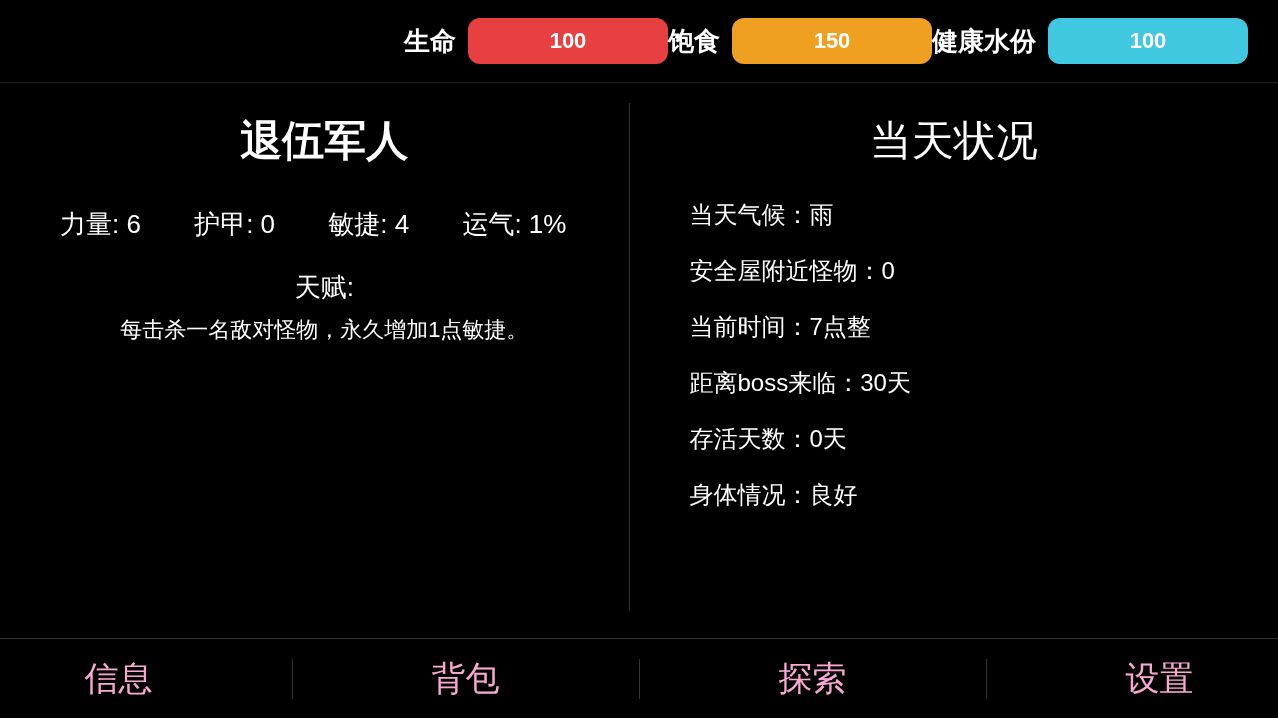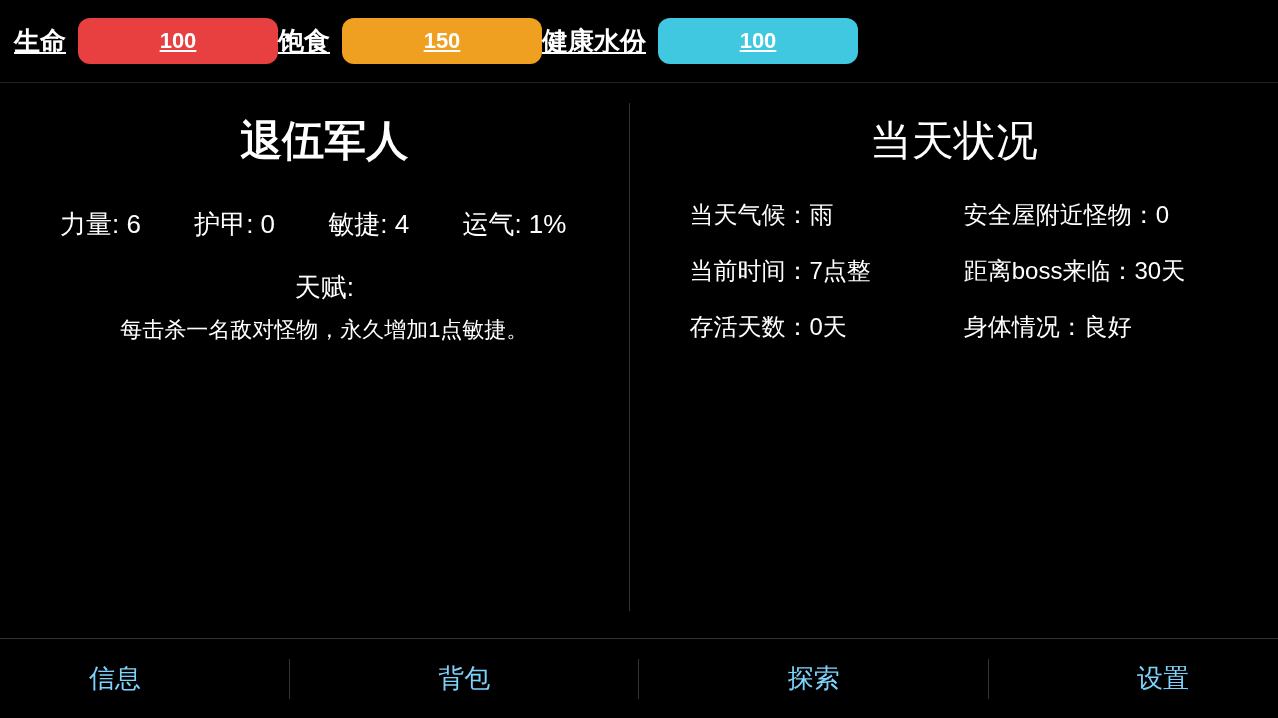--- a/index.html
+++ b/index.html
@@ -15,24 +15,23 @@
       height: 718px;
       font-family: "Microsoft YaHei", "PingFang SC", "SimHei", sans-serif;
       overflow: hidden;
       position: relative;
     }
 
     
     .status-bar {
       display: flex;
       align-items: center;
-      justify-content: flex-start;
-      padding: 18px 14px;
+      justify-content: flex-end;
+      padding: 18px 30px;
       border-bottom: 1px solid #222;
-      text-decoration: underline;
     }
 
     .status-item {
       display: flex;
       align-items: center;
       gap: 12px;
     }
 
     .status-label {
       font-size: 26px;
@@ -148,21 +147,21 @@
       font-size: 42px;
       font-weight: normal;
       color: #fff;
       margin-bottom: 30px;
       margin-top: 10px;
     }
 
     .situation-grid {
       width: 100%;
       display: grid;
-      grid-template-columns: 1fr 1fr;
+      grid-template-columns: 1fr;
       gap: 24px 20px;
       padding: 0 20px;
     }
 
     .situation-item {
       font-size: 24px;
       color: #fff;
     }
 
     
@@ -173,22 +172,22 @@
       right: 0;
       height: 80px;
       display: flex;
       align-items: center;
       justify-content: space-around;
       border-top: 1px solid #333;
       background-color: #000;
     }
 
     .nav-item {
-      font-size: 26px;
-      color: #7dd3fc;
+      font-size: 34px;
+      color: #f9a8d4;
       cursor: pointer;
       padding: 10px 30px;
     }
 
     .divider {
       width: 1px;
       height: 40px;
       background-color: #333;
     }
   </style>

